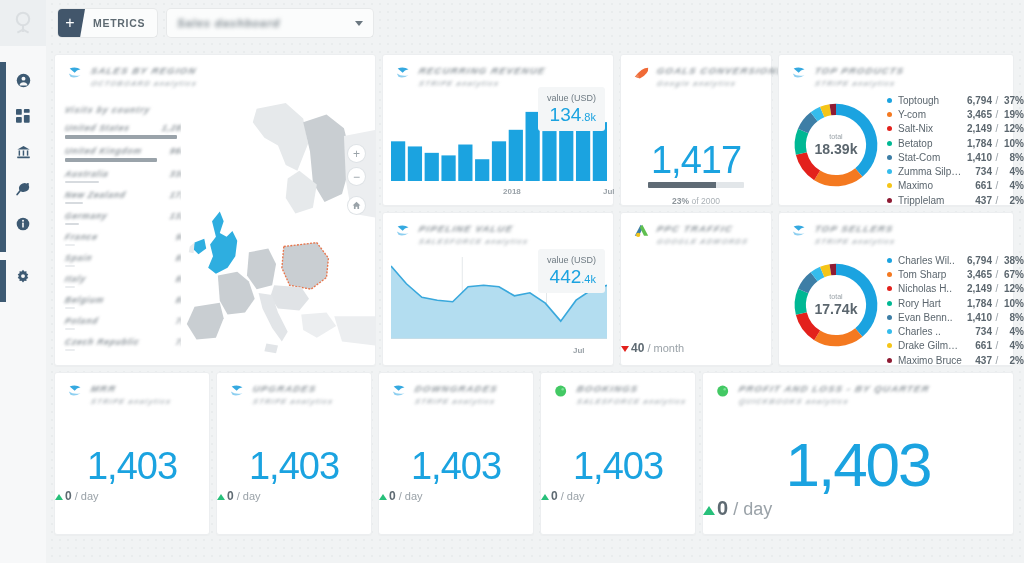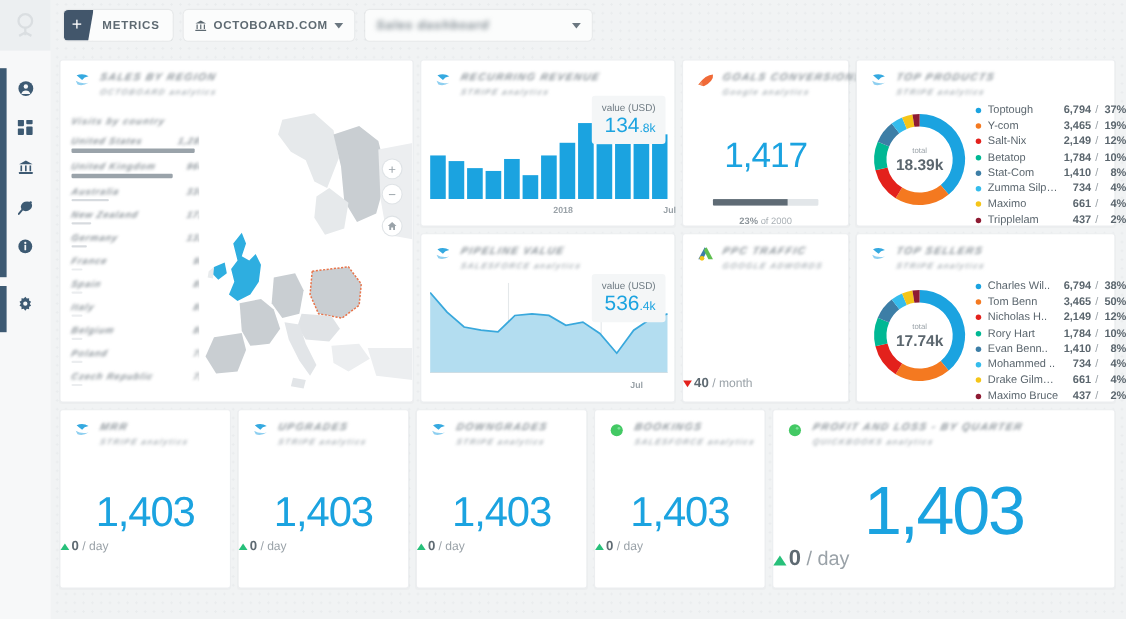--- a/index.html
+++ b/index.html
@@ -209,31 +209,20 @@
     </div>
   </div>
 
   <div class="toolbar">
 
     <div class="btn-metrics">
       <div class="plus">+</div>
       <div class="lbl">METRICS</div>
     </div>
 
-    <div class="pill">
-      <svg width="11" height="11" viewBox="0 0 16 16">
-        <path d="M8 1 L15 5 H1 Z" fill="#5e6a72"></path>
-        <rect x="2.4" y="6.2" width="1.6" height="6" fill="#5e6a72"></rect>
-        <rect x="7.2" y="6.2" width="1.6" height="6" fill="#5e6a72"></rect>
-        <rect x="12" y="6.2" width="1.6" height="6" fill="#5e6a72"></rect>
-        <rect x="0.8" y="13" width="14.4" height="1.9" rx=".5" fill="#5e6a72"></rect>
-      </svg>
-      <span>OCTOBOARD.COM</span>
-      <span class="caret"></span>
-    </div>
 
     <div class="pill wide">
       <span class="blurtext" style="font-size:11px">Sales dashboard</span>
       <span class="caret"></span>
     </div>
 
     <div class="spacer"></div>
 
   </div>
 
@@ -419,21 +408,21 @@
       <div class="card-head">
         <svg class="chip" viewBox="0 0 20 18">
           <path d="M2 13 q8 -11 16 -11 q1 7 -10 13z" fill="#f06a37"></path>
           <path d="M2 13 l5 1 l-1 -4z" fill="#ef8a5f"></path>
         </svg>
         <div class="head-lines">
           <div class="fauxtitle h-title">GOALS CONVERSIONS</div>
           <div class="fauxsub">Google analytics</div>
         </div>
       </div>
-      <div class="bignum" style="top:68px; font-size:32px; letter-spacing:-1px;">1,417</div>
+      <div class="bignum" style="top:84px; font-size:38px; letter-spacing:-1px;">1,417</div>
       <div class="progress-wrap" style="top:120px;">
         <div class="pbar"><i id="goal-fill" style="width: 71%;"></i></div>
         <div class="psub">
           <b>23%</b>
           <span>of 2000</span>
         </div>
       </div>
     </div>
 
     <div class="card" style="left:732px; top:8px; width:236px; height:152px;">
@@ -533,21 +522,21 @@
       <svg id="area-chart" style="position:absolute;left:8px;top:44px;width:216px;height:82px" viewBox="0 0 216 82" preserveAspectRatio="none">
           <line x1="71.28" x2="71.28" y1="0" y2="82" stroke="#e4e8ea" stroke-width="1"></line>
           <line x1="155.51999999999998" x2="155.51999999999998" y1="0" y2="82" stroke="#e4e8ea" stroke-width="1"></line>
           <path d="M0.0,8.9 L15.4,26.8 L30.9,40.3 L46.3,43.2 L61.7,44.7 L77.1,29.8 L92.6,28.3 L108.0,29.8 L123.4,38.8 L138.9,35.8 L154.3,46.2 L169.7,64.1 L185.1,43.2 L200.6,32.8 L216.0,28.3 L216,82 L0,82 Z" fill="#b3ddf0"></path>
           <path d="M0.0,8.9 L15.4,26.8 L30.9,40.3 L46.3,43.2 L61.7,44.7 L77.1,29.8 L92.6,28.3 L108.0,29.8 L123.4,38.8 L138.9,35.8 L154.3,46.2 L169.7,64.1 L185.1,43.2 L200.6,32.8 L216.0,28.3" fill="none" stroke="#39a8dc" stroke-width="1.6"></path>
           <line x1="0" x2="216" y1="82" y2="82" stroke="#d7dde0" stroke-width="1"></line>
         </svg>
       <div class="axis-lbl" id="area-ax-0" style="left:142px; top:133px;">Jul</div>
       <div class="tooltip" style="right:8px; top:36px;">
         <div class="tt-label">value (USD)</div>
-        <div class="tt-val"><span>536</span><small>.4k</small></div>
+        <div class="tt-val"><span>442</span><small>.4k</small></div>
       </div>
     </div>
 
     <div class="card" style="left:574px; top:166px; width:152px; height:154px;">
       <div class="card-head">
         <svg class="chip" viewBox="0 0 20 18">
           <path d="M9 1 L2 14 H7 L12 4 Z" fill="#3d7ea6"></path>
           <path d="M11 1 L18 14 H13 L8 4 Z" fill="#5fbf4f"></path>
           <circle cx="6" cy="13" r="2.6" fill="#f5c518"></circle>
         </svg>
@@ -588,24 +577,24 @@
       <div class="legend" id="legend-1" style="left:108px; top:40px;">
           <div class="lg-row">
             <span class="lg-dot" style="background: rgb(27, 163, 224);"></span>
             <span class="lg-name">Charles Wil..</span>
             <span class="lg-num">6,794</span>
             <span class="lg-sep">/</span>
             <span class="lg-pct">38%</span>
           </div>
           <div class="lg-row">
             <span class="lg-dot" style="background: rgb(244, 121, 32);"></span>
-            <span class="lg-name">Tom Benn</span>
+            <span class="lg-name">Tom Sharp</span>
             <span class="lg-num">3,465</span>
             <span class="lg-sep">/</span>
-            <span class="lg-pct">50%</span>
+            <span class="lg-pct">67%</span>
           </div>
           <div class="lg-row">
             <span class="lg-dot" style="background: rgb(227, 33, 28);"></span>
             <span class="lg-name">Nicholas H..</span>
             <span class="lg-num">2,149</span>
             <span class="lg-sep">/</span>
             <span class="lg-pct">12%</span>
           </div>
           <div class="lg-row">
             <span class="lg-dot" style="background: rgb(0, 184, 148);"></span>
@@ -616,21 +605,21 @@
           </div>
           <div class="lg-row">
             <span class="lg-dot" style="background: rgb(61, 126, 166);"></span>
             <span class="lg-name">Evan Benn..</span>
             <span class="lg-num">1,410</span>
             <span class="lg-sep">/</span>
             <span class="lg-pct">8%</span>
           </div>
           <div class="lg-row">
             <span class="lg-dot" style="background: rgb(53, 188, 236);"></span>
-            <span class="lg-name">Mohammed ..</span>
+            <span class="lg-name">Charles ..</span>
             <span class="lg-num">734</span>
             <span class="lg-sep">/</span>
             <span class="lg-pct">4%</span>
           </div>
           <div class="lg-row">
             <span class="lg-dot" style="background: rgb(245, 197, 24);"></span>
             <span class="lg-name">Drake Gilmore</span>
             <span class="lg-num">661</span>
             <span class="lg-sep">/</span>
             <span class="lg-pct">4%</span>

